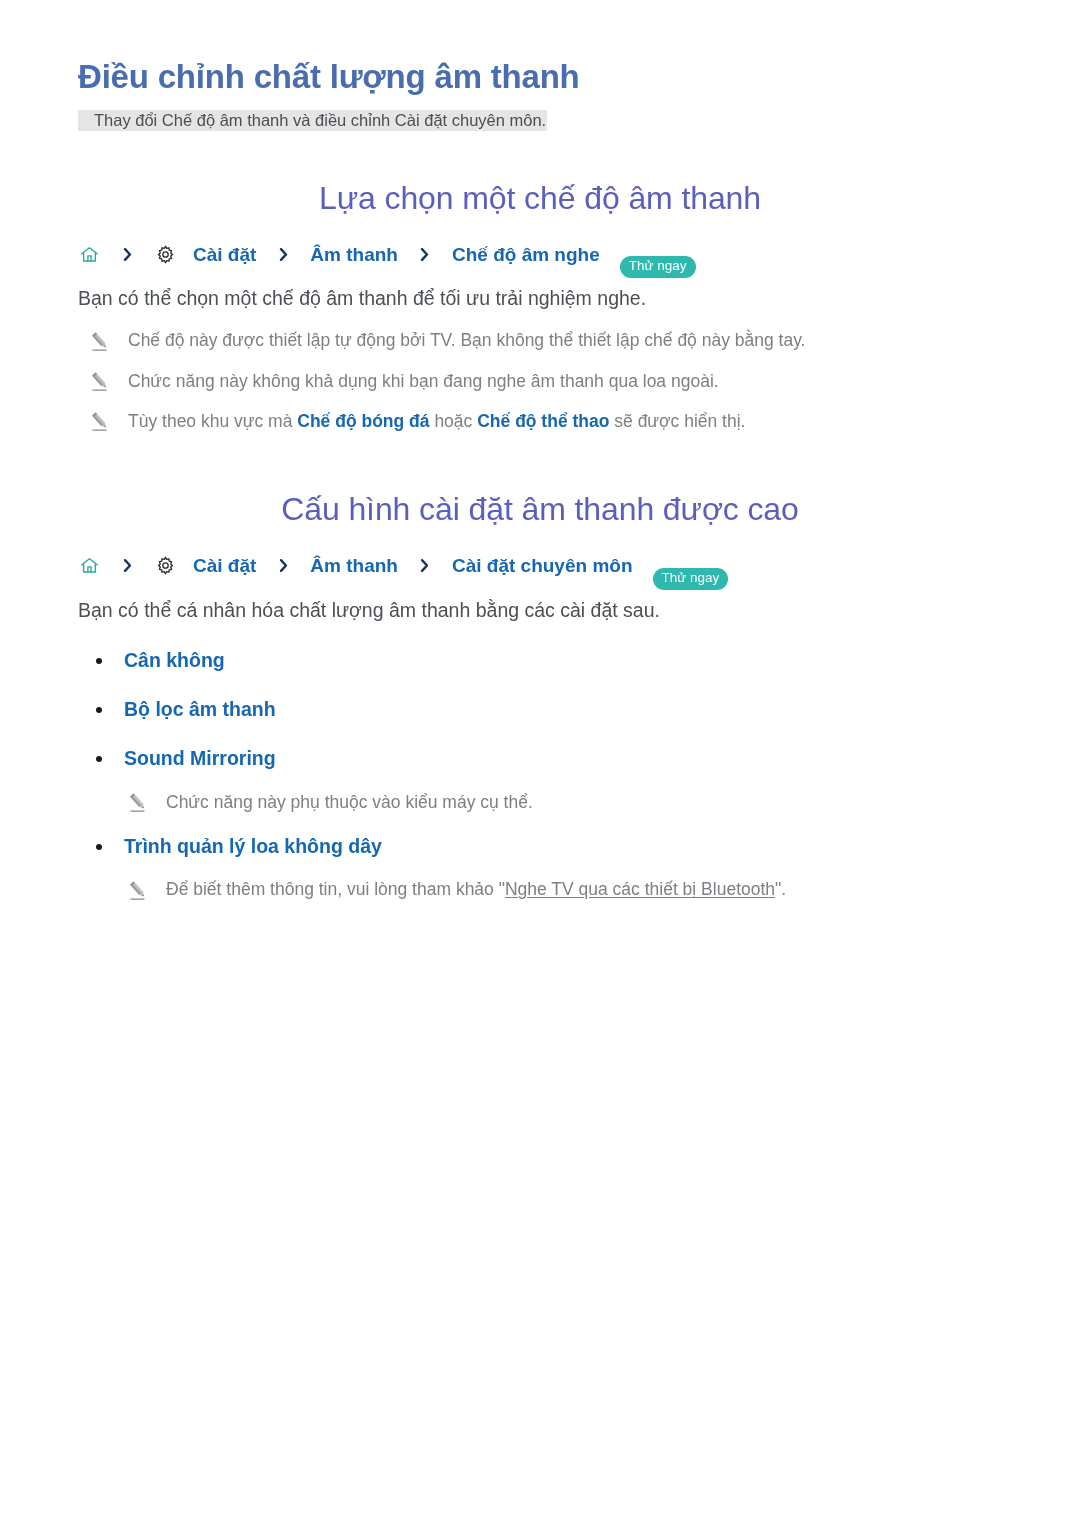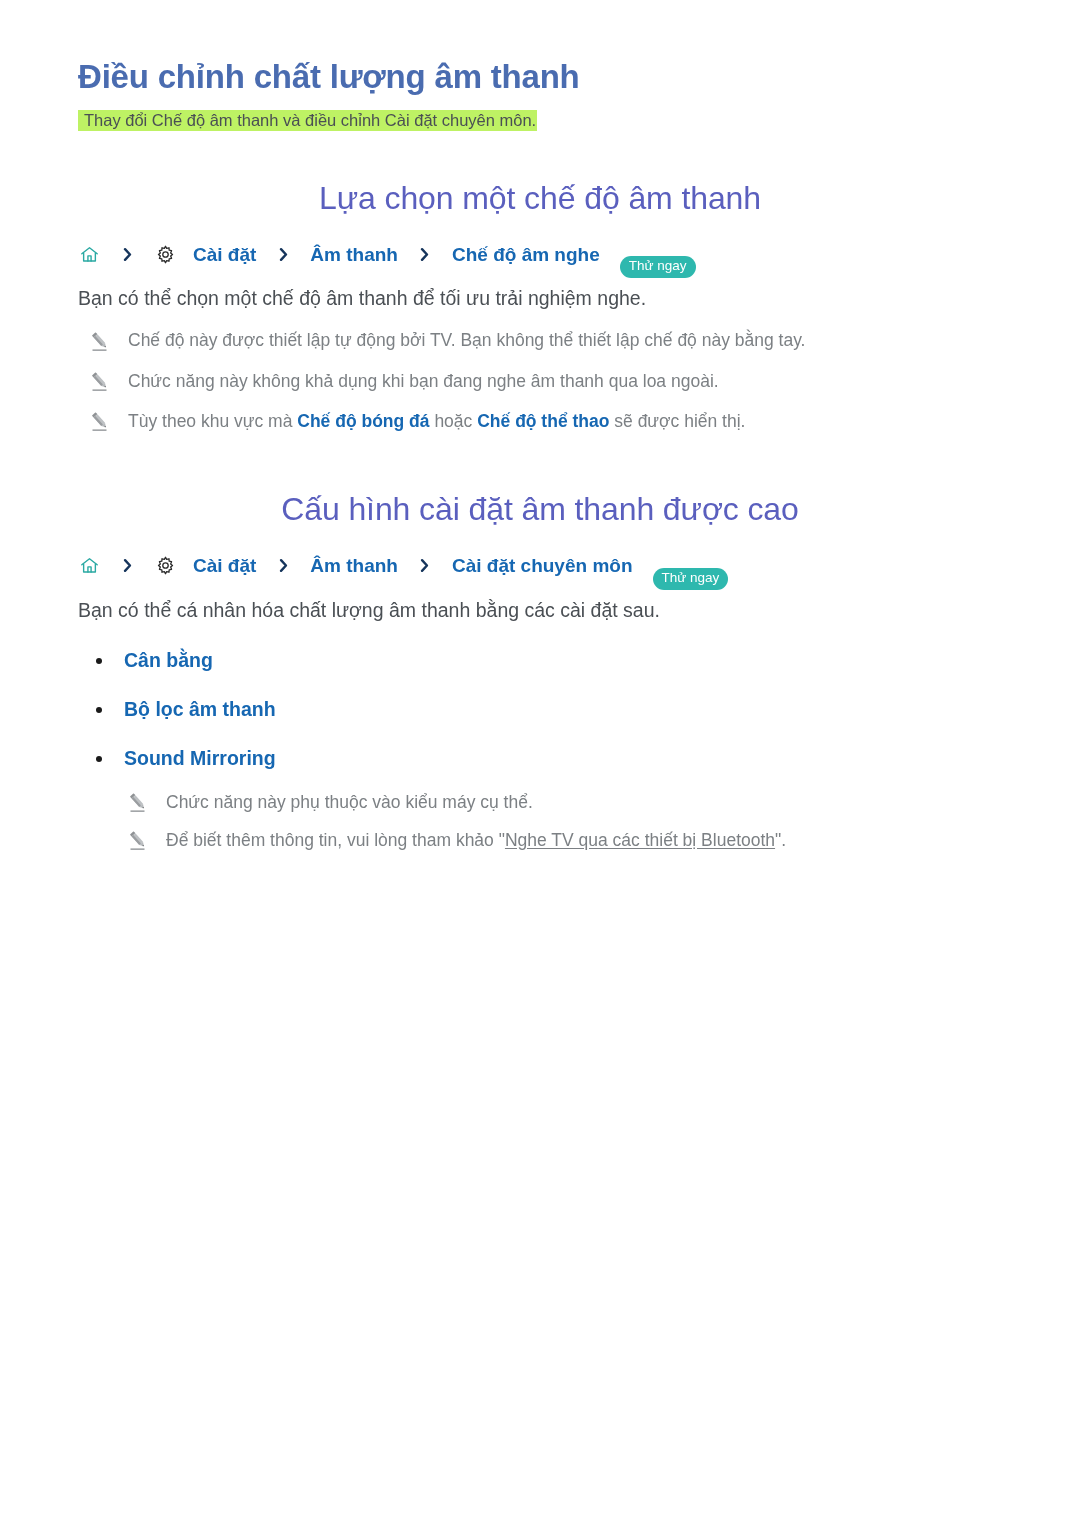--- a/index.html
+++ b/index.html
@@ -32,23 +32,23 @@
     line-height: 1.18;
     margin: 0 0 9px 0;
   }
   .subtitle-row {
     margin: 0 0 44px 0;
   }
   .subtitle {
     display: inline;
     font-size: 16.5px;
     color: #4a4f54;
-    background: #bef264;
+    background: #e5e5e5;
     line-height: 1.75;
-    padding: 1px 1px 2px 6px;
+    padding: 1px 1px 2px 16px;
     box-decoration-break: clone;
     -webkit-box-decoration-break: clone;
   }
 
   
   .section-heading {
     font-size: 32px;
     font-weight: normal;
     color: #5a5fbe;
     letter-spacing: -0.1px;
@@ -317,21 +317,21 @@
               <path d="M8.5 4.5 L15.5 12 L8.5 19.5"></path>
             </svg>
           </span>
           <span class="crumb-text">Cài đặt chuyên môn</span>
           <span class="try-badge">Thử ngay</span>
         </div>
         <p class="body-text">Bạn có thể cá nhân hóa chất lượng âm thanh bằng các cài đặt sau.</p>
         <ul class="bullet-list">
           <li class="bullet-item">
             <span class="dot"></span>
-            <span class="bullet-label">Cân bằng</span>
+            <span class="bullet-label">Cân không</span>
           </li>
           <li class="bullet-item">
             <span class="dot"></span>
             <span class="bullet-label">Bộ lọc âm thanh</span>
           </li>
           <li class="bullet-item">
             <span class="dot"></span>
             <span class="bullet-label">Sound Mirroring</span>
           </li>
           <div class="sub-note-wrap">
@@ -344,20 +344,24 @@
                     <rect x="9.6" y="5.2" width="2.2" height="11.4" fill="#9a9da0"></rect>
                     <path d="M9.6 16.6 L12.1 20.6 L14.6 16.6 Z" fill="#b6b9bc"></path>
                     <path d="M11.2 19.2 L12.1 20.6 L13.0 19.2 Z" fill="#5e6164"></path>
                   </g>
                   <rect x="4.5" y="20.4" width="14" height="1.5" fill="#9a9da0"></rect>
                 </svg>
               </span>
               <div class="note-text"><span>Chức năng này phụ thuộc vào kiểu máy cụ thể.</span></div>
             </div>
           </div>
+          <li class="bullet-item">
+            <span class="dot"></span>
+            <span class="bullet-label">Trình quản lý loa không dây</span>
+          </li>
           <div class="sub-note-wrap">
             <div class="note indented">
               <span class="pencil">
                 <svg viewBox="0 0 24 24" width="24" height="24">
                   <g transform="rotate(-42 12 12)">
                     <rect x="9.6" y="2.6" width="5.0" height="2.6" rx="0.5" fill="#8f9295"></rect>
                     <rect x="9.6" y="5.2" width="5.0" height="11.4" fill="#bdc0c3"></rect>
                     <rect x="9.6" y="5.2" width="2.2" height="11.4" fill="#9a9da0"></rect>
                     <path d="M9.6 16.6 L12.1 20.6 L14.6 16.6 Z" fill="#b6b9bc"></path>
                     <path d="M11.2 19.2 L12.1 20.6 L13.0 19.2 Z" fill="#5e6164"></path>

